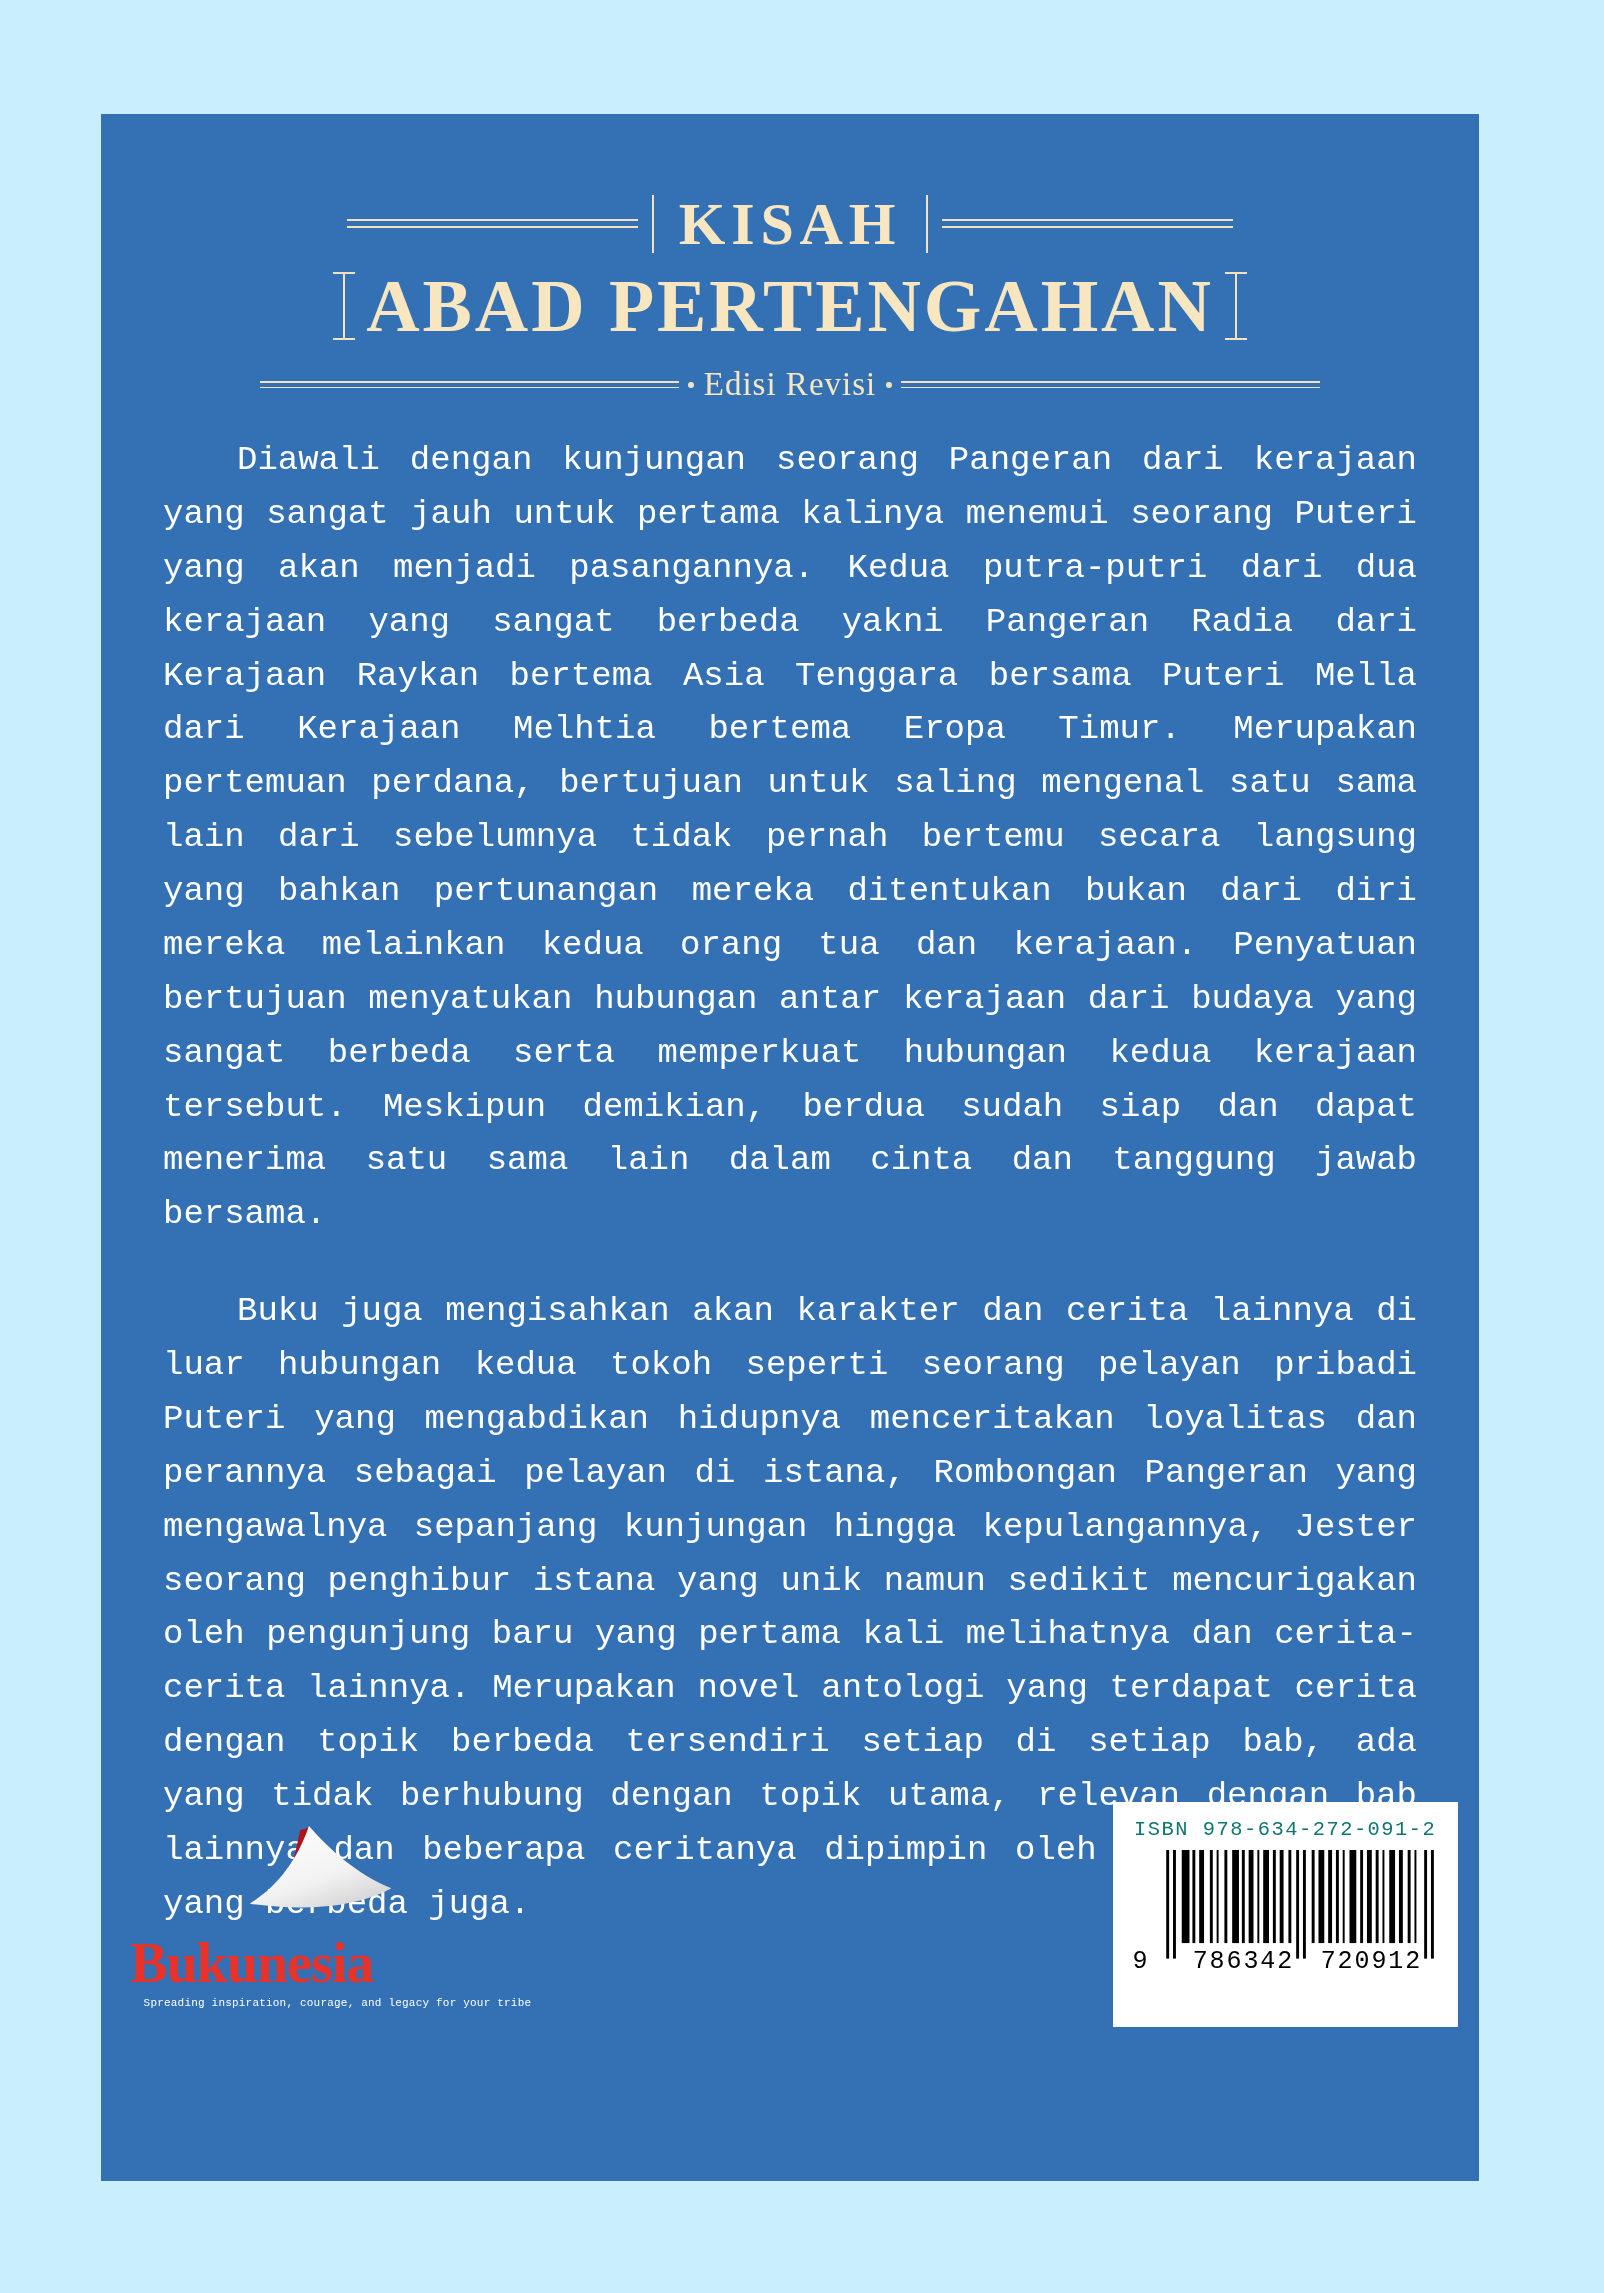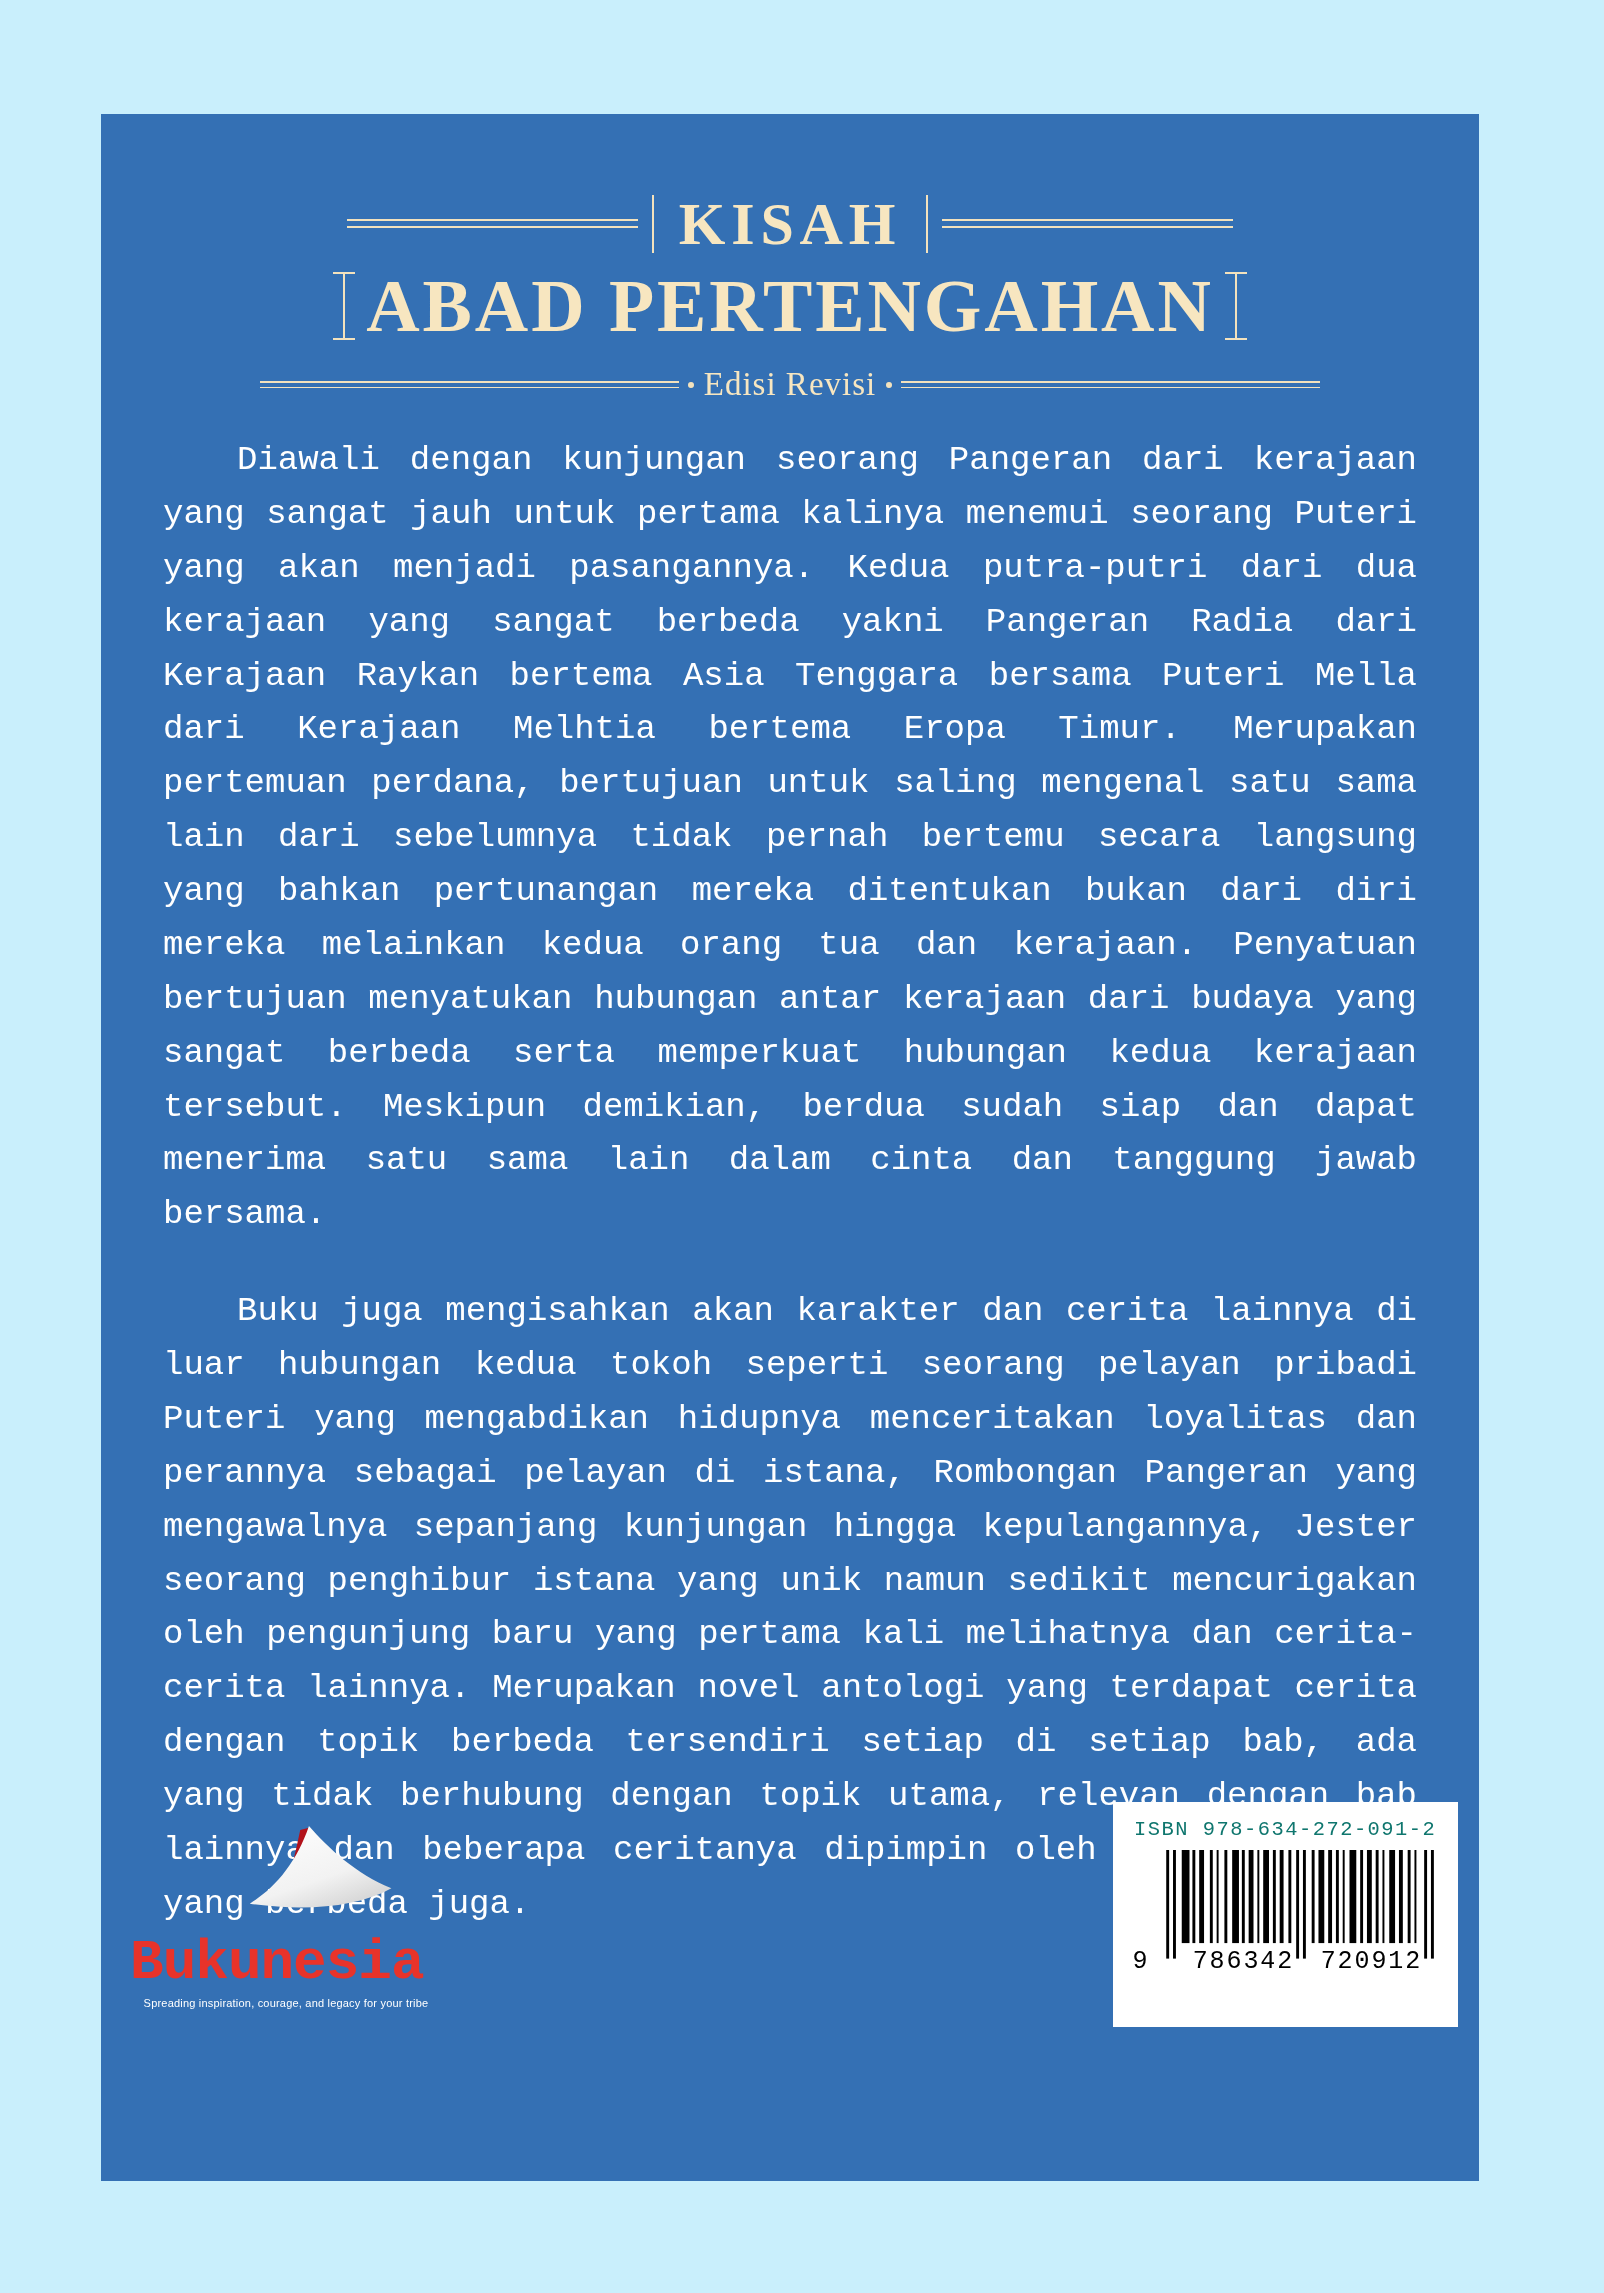--- a/index.html
+++ b/index.html
@@ -184,31 +184,31 @@
     height: 213px;
   }
   #logo-mark {
     position: relative;
     width: 194px;
     height: 107px;
     margin-left: 89px;
   }
   #logo-mark svg { display: block; }
   .logo-wordmark {
-    font-family: Liberation Mono, monospace;
+    font-family: Liberation Serif, serif;
     font-size: 56px;
     font-weight: bold;
     color: #e8332a;
     letter-spacing: -1px;
     line-height: 1;
     margin-top: 3.9px;
     padding-left: 7.8px;
   }
   .logo-tagline {
-    font-family: Liberation Sans, sans-serif;
+    font-family: Liberation Mono, monospace;
     font-size: 11px;
     color: #ffffff;
     letter-spacing: 0.2px;
     padding-left: 21.3px;
     margin-top: 5.8px;
     white-space: nowrap;
   }
 
   
   #isbn-block {

